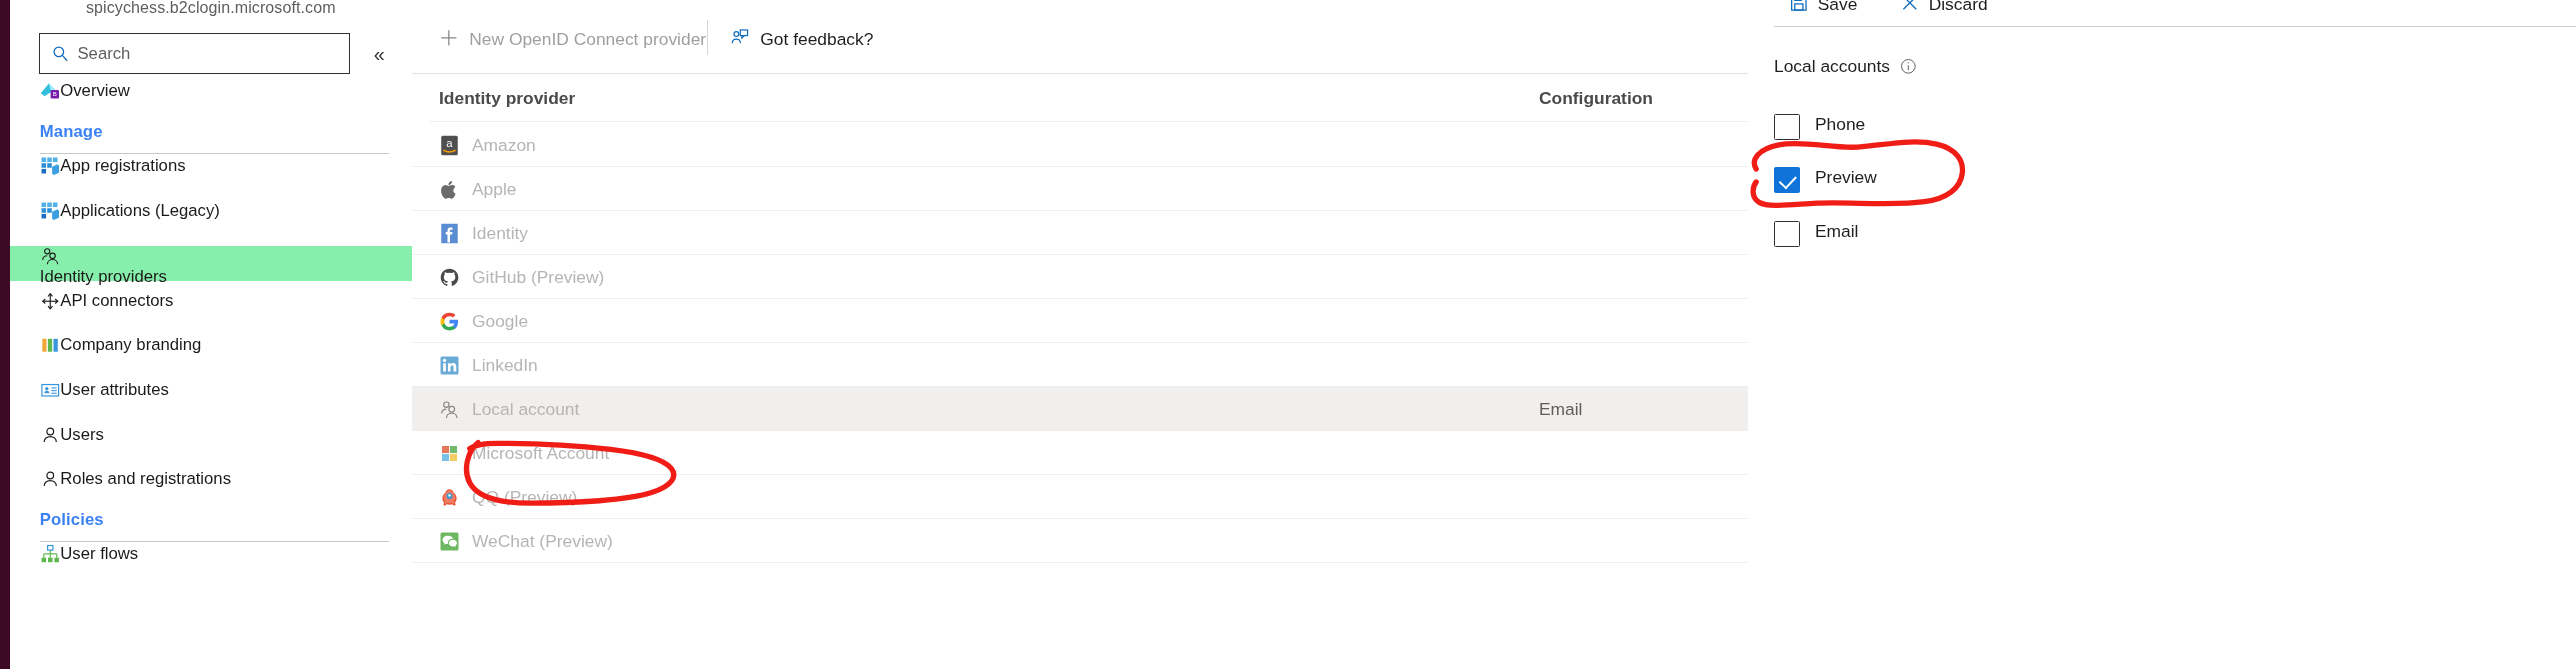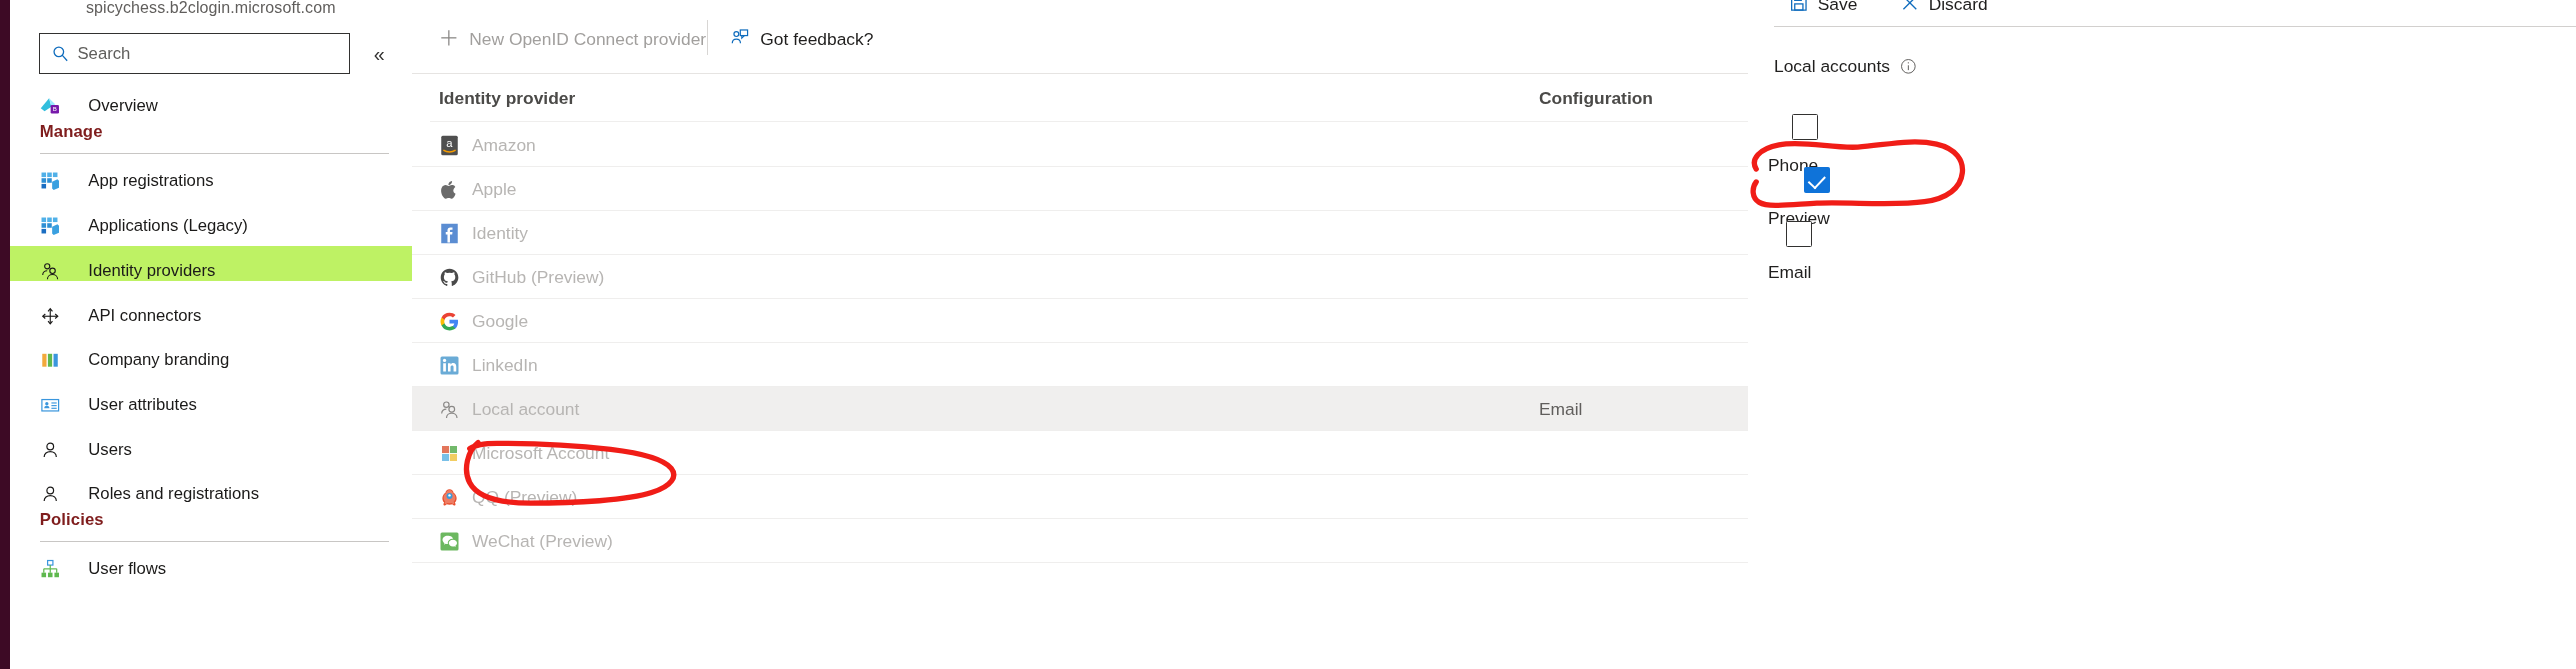--- a/index.html
+++ b/index.html
@@ -46,34 +46,34 @@
   }
   .search-box input::placeholder { color: #5f5e5c; opacity: 1; }
   .collapse-btn {
     position: absolute; left: 356px; top: 7.6px;
     width: 27px; height: 26px; cursor: pointer;
     color: #323130; font-size: 19.7px; line-height: 26px; text-align: center;
   }
 
   .nav-item {
     position: absolute; left: 0; width: 402px; height: 35px;
-    display: flex; align-items: flex-end; padding-left: 30px; gap: 28px;
+    display: flex; align-items: flex-start; padding-left: 30px; gap: 0;
     cursor: pointer;
   }
-  .nav-item.selected { background: #bef264; }
+  .nav-item.selected { background: #86efac; flex-direction: column; }
   .nav-label {
     font-size: 16.7px; color: #1b1a19; white-space: nowrap;
   }
   .nav-ico { width: 20.5px; height: 20.5px; flex: 0 0 auto; display: block; }
 
   .nav-group {
     position: absolute; left: 30px; width: 349px;
   }
   .nav-group .gtitle {
-    font-size: 16.7px; font-weight: bold; color: #7f1d1d; letter-spacing: 0.1px;
+    font-size: 16.7px; font-weight: bold; color: #3b82f6; letter-spacing: 0.1px;
   }
   .nav-group .grule {
     margin-top: 10.6px; height: 0.8px; background: #c8c6c4; width: 349px;
   }
 
   
   .main {
     position: absolute; left: 412px; top: 0; width: 1336px; height: 670px;
     background: #fff;
   }
@@ -150,22 +150,22 @@
   .panel-section-title {
     position: absolute; left: 26px; top: 56px;
     display: flex; align-items: center; gap: 9.8px;
   }
   .panel-section-title .pt {
     font-size: 17.4px; color: #201f1e; white-space: nowrap;
   }
   .info-ico { width: 16.7px; height: 16.7px; display: block; cursor: pointer; }
 
   .cbrow {
-    position: absolute; left: 20px;
-    display: flex; align-items: flex-end; gap: 15px; cursor: pointer; flex-direction: column;
+    position: absolute; left: 26px;
+    display: flex; align-items: flex-start; gap: 15px; cursor: pointer;
   }
   .cbox {
     width: 26px; height: 26px; border: 1.5px solid #323130; background: #fff;
     flex: 0 0 auto; border-radius: 1.5px; position: relative;
   }
   .cbox.checked { background: #0f73d9; border-color: #0f73d9; }
   .cbox.checked::after {
     content: ""; position: absolute; left: 7.6px; top: 3.8px;
     width: 7.6px; height: 13.6px;
     border: solid #fff; border-width: 0 2.3px 2.3px 0;

